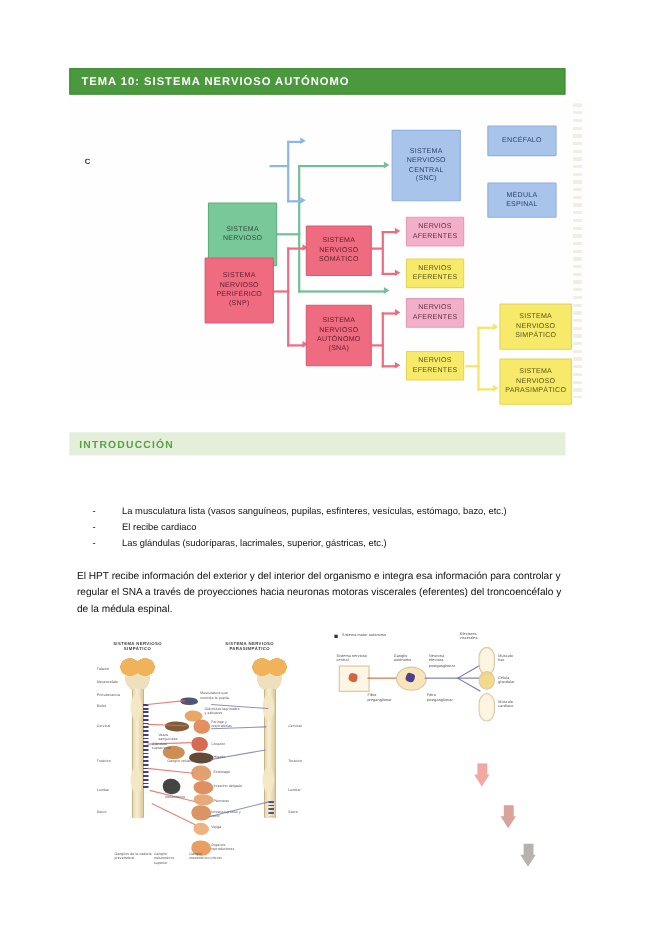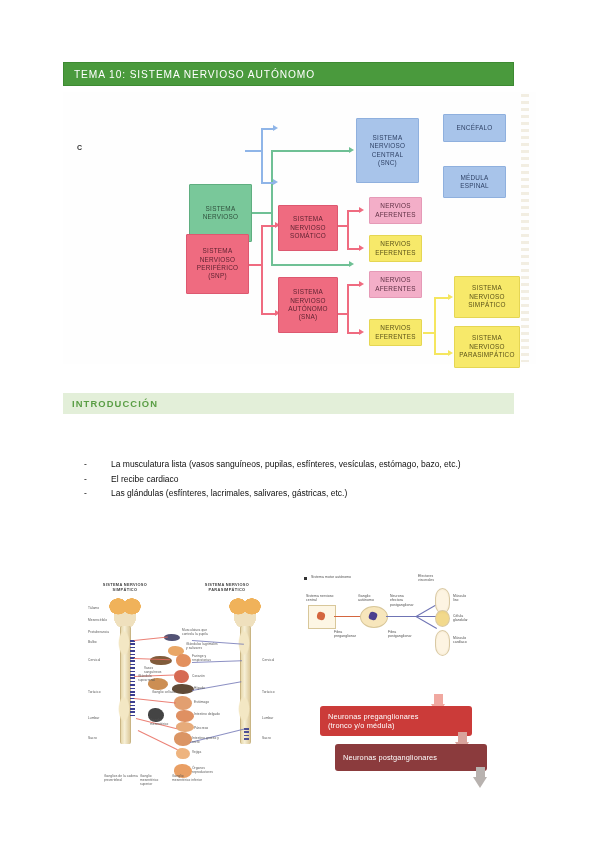--- a/index.html
+++ b/index.html
@@ -33,21 +33,21 @@
     height: 24px;
     background: #4a9a3d;
     border: 1px solid #3d8a32;
     box-sizing: border-box;
     display: flex;
     align-items: center;
   }
   .title-bar .title-text {
     color: #ffffff;
     font-size: 10.2px;
-    font-weight: normal;
+    font-weight: bold;
     letter-spacing: 0.9px;
     padding-left: 10px;
     white-space: nowrap;
   }
 
   
   .flowchart {
     position: absolute;
     left: 63px;
     top: 92px;
@@ -494,24 +494,25 @@
     <div class="bullet-row">
       <span class="dash">-</span>
       <span class="btxt">La musculatura lista (vasos sanguíneos, pupilas, esfínteres, vesículas, estómago, bazo, etc.)</span>
     </div>
     <div class="bullet-row">
       <span class="dash">-</span>
       <span class="btxt">El recibe cardiaco</span>
     </div>
     <div class="bullet-row">
       <span class="dash">-</span>
-      <span class="btxt">Las glándulas (esfínteres, lacrimales, salivares, gástricas, etc.)</span>
+      <span class="btxt">Las glándulas (sudoríparas, lacrimales, superior, gástricas, etc.)</span>
     </div>
   </div>
 
+  <div class="body-block" id="para-2">El HPT recibe información del exterior y del interior del organismo e integra esa información para controlar y regular el SNA a través de proyecciones hacia neuronas motoras viscerales (eferentes) del troncoencéfalo y de la médula espinal.</div>
 
   <div class="fig-anatomy">
 
     <div class="fig-title t-left">SISTEMA  NERVIOSO<br>SIMPÁTICO</div>
     <div class="fig-title t-right">SISTEMA  NERVIOSO<br>PARASIMPÁTICO</div>
 
     <div class="brain" style="left:22px; top:20px;"></div>
     <div class="cord" style="left:34px; top:48px; height:118px;"></div>
     <div class="cord-bulge" style="left:32px; top:52px;"></div>
     <div class="cord-bulge" style="left:32px; top:118px;"></div>
@@ -617,29 +618,23 @@
     <div class="sch-effector" style="left:137px; top:58px;"></div>
     <div class="sch-label" style="left:155px; top:64px; width:26px;">Músculo<br>cardíaco</div>
   </div>
 
   <div class="cascade">
 
 
     <div class="cstem" id="cstem-0" style="left: 128px; top: 24px; height: 12px; background: rgb(240, 168, 160);"></div>
     <div class="carrow" id="carrow-0" style="left: 125px; top: 34px; border-top: 11px solid rgb(240, 168, 160);"></div>
 
-    <div class="cbox" id="cbox-1" style="left: 14px; top: 36px; width: 152px; height: 30px; background: rgb(203, 59, 57);">
-      <span>Neuronas preganglionares<br>(tronco y/o médula)</span>
-    </div>
 
     <div class="cstem" id="cstem-1" style="left: 152px; top: 62px; height: 12px; background: rgb(217, 163, 156);"></div>
     <div class="carrow" id="carrow-1" style="left: 149px; top: 72px; border-top: 11px solid rgb(217, 163, 156);"></div>
 
-    <div class="cbox" id="cbox-2" style="left: 29px; top: 74px; width: 152px; height: 27px; background: rgb(139, 59, 61);">
-      <span>Neuronas postganglionares</span>
-    </div>
 
     <div class="cstem" id="cstem-2" style="left: 170px; top: 97px; height: 12px; background: rgb(184, 178, 175);"></div>
     <div class="carrow" id="carrow-2" style="left: 167px; top: 107px; border-top: 11px solid rgb(184, 178, 175);"></div>
 
   </div>
 
 </div>
 
 </body></html>

